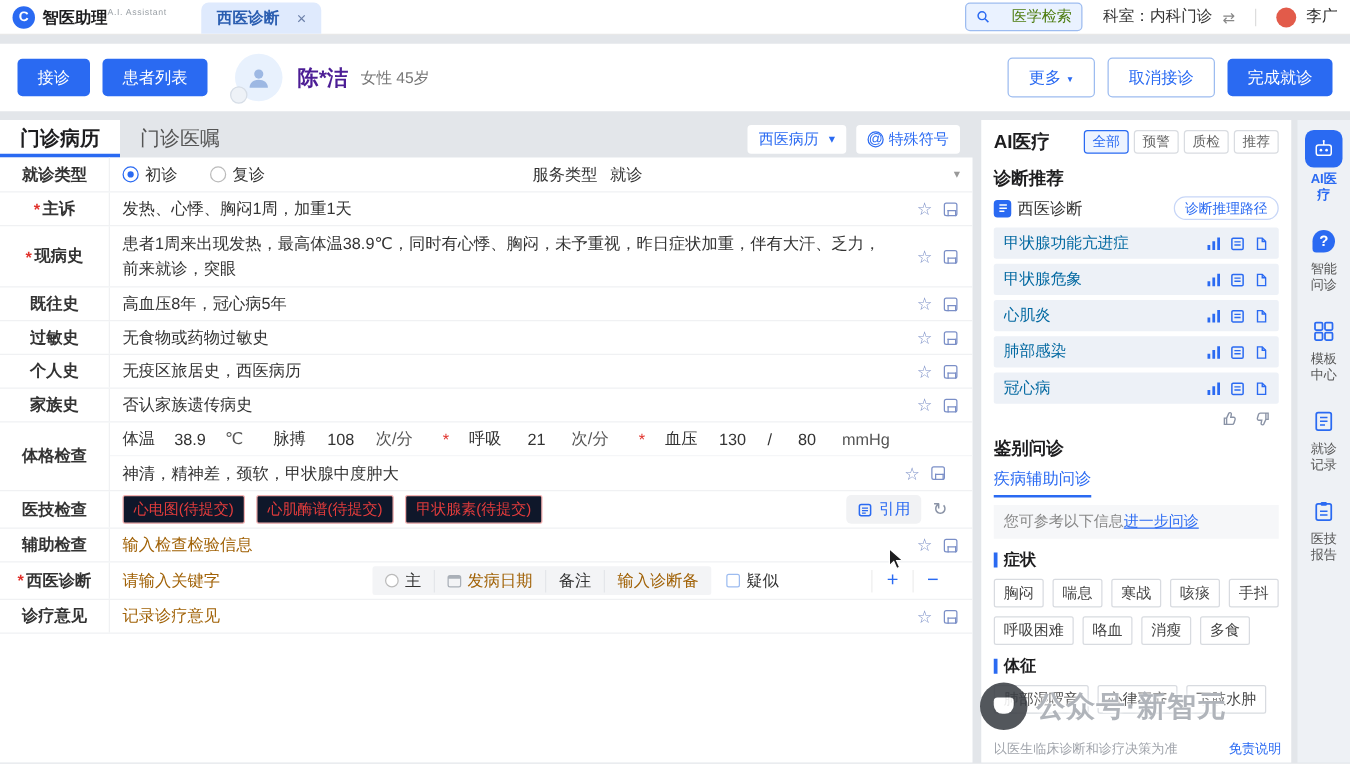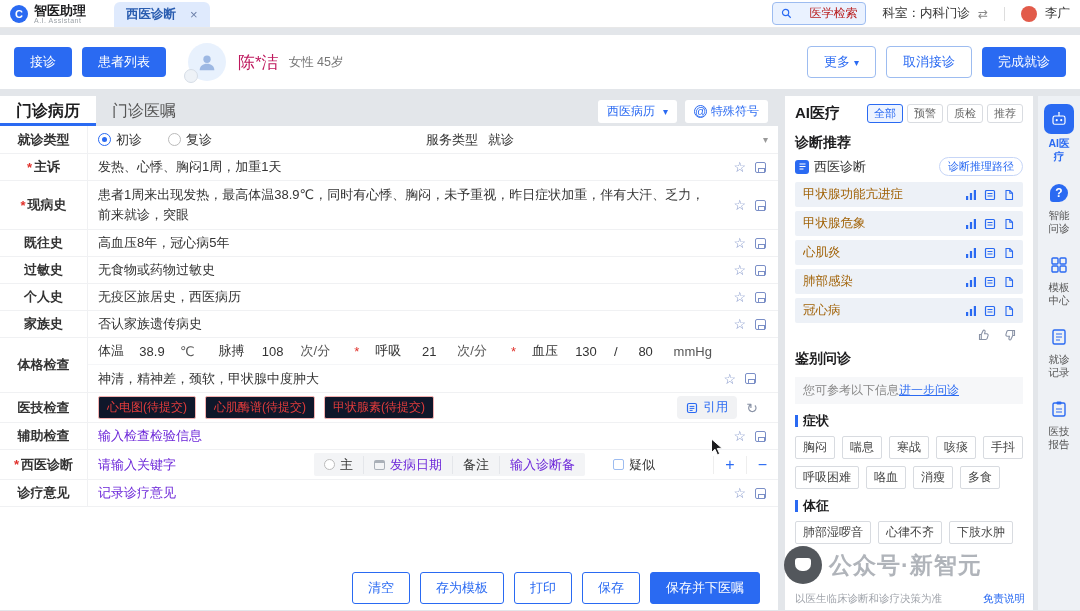--- a/index.html
+++ b/index.html
@@ -2,41 +2,41 @@
 <html><head>
 <meta charset="utf-8">
 <style>
 *{margin:0;padding:0;box-sizing:border-box}
 html,body{width:1080px;height:611px}
 body{font-family:"Liberation Sans","DejaVu Sans",sans-serif;background:#e3e6ea;color:#333;font-size:13px;overflow:hidden;position:relative}
 
 .topbar{height:28px;background:#fff;display:flex;align-items:center;padding:0 10px;border-bottom:1px solid #e8e8e8}
 .logo{display:flex;align-items:center;gap:6px}
 .logo-icon{width:18px;height:18px;border-radius:50%;background:#2a6af2;color:#fff;font-weight:bold;font-size:11px;display:flex;align-items:center;justify-content:center}
-.logo-txt{display:flex;flex-direction:column;line-height:1}
+.logo-txt{display:flex;flex-direction:row;line-height:1}
 .logo-txt b{font-size:13px;color:#1d1d1f}
 .logo-txt i{font-style:normal;font-size:7px;color:#9aa0a6;letter-spacing:.5px}
 .win-tab{margin-left:28px;background:#dfeafd;border-radius:6px 6px 0 0;padding:4px 12px;display:flex;align-items:center;gap:14px;color:#2a5db0;font-size:12.5px;font-weight:bold;align-self:flex-end}
 .tab-close{color:#6b7fa8;font-weight:normal;cursor:pointer;font-size:13px}
 .topbar-right{margin-left:auto;display:flex;align-items:center;gap:8px}
-.search-pill{display:flex;align-items:center;gap:17px;background:#eaf2ff;border:1px solid #9dbcf0;border-radius:4px;color:#b91c1c;font-size:12px;padding:2px 8px;cursor:pointer}
+.search-pill{display:flex;align-items:center;gap:17px;background:#eaf2ff;border:1px solid #9dbcf0;border-radius:4px;color:#4d7c0f;font-size:12px;padding:2px 8px;cursor:pointer}
 .dept{font-size:12.5px;color:#333;margin-left:8px}
 .swap-ic{color:#888;font-size:12px;cursor:pointer}
 .vdiv{width:1px;height:14px;background:#ddd;margin:0 8px}
 .doc-avatar{width:16px;height:16px;border-radius:50%;background:#e25b4a;display:inline-block}
 .doc-name{font-size:12.5px;color:#333}
 
 .patient-bar{height:54px;background:#fff;margin-top:7px;display:flex;align-items:center;padding:0 14px}
-.btn{border:none;border-radius:4px;font-size:13px;padding:6px 16px;cursor:pointer;font-family:Liberation Serif, serif}
+.btn{border:none;border-radius:4px;font-size:13px;padding:6px 16px;cursor:pointer;font-family:Liberation Mono, monospace}
 .btn.solid{background:#2a6af2;color:#fff}
 .btn.outline{background:#fff;color:#2a6af2;border:1px solid #9dbcf0}
 .pb-left{display:flex;align-items:center;gap:10px}
 .avatar{width:38px;height:38px;border-radius:50%;background:#e8f1fd;margin-left:22px;position:relative;display:flex;align-items:center;justify-content:center}
 .avatar-badge{position:absolute;left:-4px;bottom:-2px;width:14px;height:14px;border-radius:50%;background:#eef2f7;border:1px solid #d6dde6}
-.p-name{font-size:17px;font-weight:normal;color:#be185d;margin-left:12px}
+.p-name{font-size:17px;font-weight:bold;color:#4c1d95;margin-left:12px}
 .p-ga{font-size:12.5px;color:#777;margin-left:10px}
 .p-info{margin-left:42px;font-size:12.5px;line-height:19px}
 .p-info .lab{color:#666}
 .p-info .val{color:#333}
 .pb-right{margin-left:auto;display:flex;align-items:center;gap:10px}
 .caret{font-size:10px;color:#2a6af2;margin-left:4px}
 
 .content{display:flex;margin-top:7px;height:514px}
 .main{flex:1;display:flex;flex-direction:column;min-width:0}
 .tab-row{height:30px;display:flex;align-items:stretch}
@@ -44,21 +44,21 @@
 .doc-tab.active{background:#fff;color:#1d1d1f;font-weight:bold;box-shadow:inset 0 -3px 0 #2a6af2}
 .tabrow-right{margin-left:auto;display:flex;align-items:center;gap:8px;padding-right:10px}
 .pill-white{background:#fff;border-radius:3px;padding:3px 9px;color:#2a6af2;font-size:12px;display:flex;align-items:center;gap:4px;cursor:pointer}
 .at-ic{font-size:11px;border:1px solid #2a6af2;border-radius:50%;width:13px;height:13px;line-height:11px;text-align:center}
 .panel{flex:1;background:#fff;display:flex;flex-direction:column;position:relative}
 
 .frow{display:flex;border-bottom:1px solid #f0f1f3;min-height:27px;align-items:stretch}
 .flabel{width:88px;border-right:1px solid #f0f1f3;display:flex;align-items:center;justify-content:center;font-size:13px;color:#333;font-weight:600;flex-shrink:0;text-align:center}
 .fcontent{flex:1;display:flex;align-items:center;padding:0 10px;min-width:0;font-size:13px}
 .fvalue{color:#333;line-height:1.55}
-.ph{color:#6d28d9}
+.ph{color:#a16207}
 .ficons{width:58px;display:flex;align-items:center;justify-content:flex-end;gap:9px;padding-right:12px;flex-shrink:0}
 .star-icon{color:#7b8fc7;font-size:14px;line-height:1;cursor:pointer}
 .icon-save{display:inline-block;width:11px;height:11px;border:1.3px solid #7b8fc7;border-radius:2px;position:relative;cursor:pointer}
 .icon-save::after{content:"";position:absolute;left:2px;bottom:-1px;width:4.5px;height:4px;border:1.3px solid #7b8fc7;border-bottom:none}
 .req{color:#e0312b;margin-right:2px}
 
 .radio{display:flex;align-items:center;gap:5px;margin-right:26px;cursor:pointer;color:#333}
 .rdot{width:13px;height:13px;border-radius:50%;border:1px solid #bbb;background:#fff;position:relative}
 .radio.checked .rdot{border:1px solid #2a6af2}
 .radio.checked .rdot::after{content:"";position:absolute;left:3px;top:3px;width:5px;height:5px;border-radius:50%;background:#2a6af2}
@@ -73,21 +73,21 @@
 .vname{color:#333}
 .vval{color:#333;min-width:28px;text-align:center}
 .vunit{color:#555}
 .pnote{display:flex;align-items:center;height:27px;padding:0 10px}
 .pnote .ficons{margin-left:auto}
 
 .mtag{border:1px solid #f3b0b0;color:#e23c3c;background:#0f172a;padding:2px 8px;border-radius:2px;margin-right:9px;font-size:12px;cursor:pointer;white-space:nowrap}
 .quote-chip{margin-left:auto;background:#f1f2f4;border-radius:4px;padding:3px 9px;color:#2a6af2;display:flex;gap:5px;align-items:center;font-size:12.5px;cursor:pointer}
 .refresh-ic{color:#8a93a6;font-size:14px;margin:0 10px 0 9px;cursor:pointer}
 
-.diag{gap:16px;padding-right:0}
+.diag{gap:0;padding-right:16px}
 .kw{width:200px;flex-shrink:0}
 .diag-gray{display:flex;align-items:center;background:#f3f4f6;align-self:stretch;margin:3px 0;border-radius:2px}
 .dseg{display:flex;align-items:center;gap:5px;padding:0 10px;white-space:nowrap}
 .dseg + .dseg{border-left:1px solid #e4e6ea}
 .rdot.small{width:11px;height:11px}
 .cal-icon{display:inline-block;width:11px;height:10px;border:1.2px solid #aab0b8;border-top-width:3px;border-radius:2px}
 .suspect{display:flex;align-items:center;gap:5px;padding:0 12px;white-space:nowrap}
 .cbox{width:11px;height:11px;border:1px solid #9dbcf0;border-radius:2px;background:#fff}
 .plusminus{margin-left:auto;display:flex;align-items:center}
 .pm{color:#2a6af2;font-size:16px;padding:0 11px;cursor:pointer;border-left:1px solid #eee}
@@ -100,21 +100,21 @@
 .ai-header{display:flex;align-items:center;padding:8px 10px 6px;gap:6px}
 .ai-title{font-size:15px;font-weight:bold;color:#1d1d1f}
 .ai-tabs{margin-left:auto;display:flex;gap:4px}
 .ai-tab{border:1px solid #d9dce1;border-radius:3px;padding:1px 6px;font-size:11px;color:#666;background:#fff;cursor:pointer;white-space:nowrap}
 .ai-tab.active{border-color:#2a6af2;color:#2a6af2;background:#eef4ff}
 .sec-title{font-size:14px;font-weight:bold;color:#1d1d1f;padding:5px 10px 3px}
 .diag-sub{display:flex;align-items:center;gap:5px;padding:2px 10px;font-size:13px}
 .wm-icon{width:14px;height:14px;border-radius:3px;background:#2a6af2;display:inline-flex;align-items:center;justify-content:center}
 .path-pill{margin-left:auto;border:1px solid #c7d6f7;color:#2a6af2;border-radius:10px;font-size:11px;padding:1px 8px;background:#fff;cursor:pointer;white-space:nowrap}
 .disease-row{height:25px;background:#edf1f7;border-radius:2px;margin:4px 10px;display:flex;align-items:center;padding:0 8px;font-size:12.5px;cursor:pointer}
-.d-name{color:#a16207;white-space:nowrap;overflow:hidden}
+.d-name{color:#0369a1;white-space:nowrap;overflow:hidden}
 .d-icons{margin-left:auto;display:flex;gap:7px;align-items:center}
 .thumbs{display:flex;justify-content:flex-end;gap:12px;padding:1px 16px 3px}
 .diff-tab{padding:3px 10px 0;font-size:13px}
 .diff-tab span{display:inline-block;padding-bottom:4px;border-bottom:2px solid #2a6af2;color:#2a6af2;cursor:pointer}
 .hint{background:#f6f7f9;margin:6px 10px 2px;padding:5px 8px;font-size:12px;color:#888}
 .hint a{color:#2a6af2;text-decoration:underline;cursor:pointer}
 .group-title{font-size:13px;font-weight:bold;color:#1d1d1f;padding:6px 10px 2px;display:flex;align-items:center}
 .group-title::before{content:"";width:3px;height:12px;background:#2a6af2;margin-right:5px;display:inline-block}
 .tag-wrap{display:flex;flex-wrap:wrap;gap:7px;padding:4px 10px 2px}
 .tag{border:1px solid #d8dbe0;border-radius:2px;padding:2px 7px;font-size:12px;color:#444;background:#fff;cursor:pointer;white-space:nowrap}
@@ -420,27 +420,20 @@
           </div>
         <div class="fcontent">
             <span class="ph">记录诊疗意见</span>
           </div>
         <div class="ficons">
             <span class="star-icon">☆</span>
             <span class="icon-save"></span>
           </div>
       </div>
 
-      <div class="bottom-bar">
-        <button class="bbtn">清空</button>
-        <button class="bbtn">存为模板</button>
-        <button class="bbtn">打印</button>
-        <button class="bbtn">保存</button>
-        <button class="bbtn primary">保存并下医嘱</button>
-      </div>
     </div>
   </div>
 
   <aside class="ai">
     <div class="ai-header">
       <span class="ai-title">AI医疗</span>
       <div class="ai-tabs">
         <span class="ai-tab active">全部</span>
         <span class="ai-tab">预警</span>
         <span class="ai-tab">质检</span>
@@ -551,20 +544,21 @@
       </div>
     <div class="thumbs">
       <svg width="14" height="14" viewBox="0 0 14 14">
           <path d="M2.5 6.5h1.8v5H2.5zM4.3 11.5h4.4c.7 0 1.3-.4 1.5-1.1l.9-3c.2-.8-.4-1.6-1.2-1.6H7.6l.5-2.4c.1-.7-.4-1.3-1.1-1.3-.4 0-.8.2-1 .6L4.3 6.5" fill="none" stroke="#8a93a6" stroke-width="1.1"></path>
         </svg>
       <svg width="14" height="14" viewBox="0 0 14 14" style="transform:rotate(180deg)">
           <path d="M2.5 6.5h1.8v5H2.5zM4.3 11.5h4.4c.7 0 1.3-.4 1.5-1.1l.9-3c.2-.8-.4-1.6-1.2-1.6H7.6l.5-2.4c.1-.7-.4-1.3-1.1-1.3-.4 0-.8.2-1 .6L4.3 6.5" fill="none" stroke="#8a93a6" stroke-width="1.1"></path>
         </svg>
     </div>
     <div class="sec-title">鉴别问诊</div>
+    <div class="diff-tab"><span>疾病辅助问诊</span></div>
     <div class="hint"><span>您可参考以下信息</span><a>进一步问诊</a></div>
     <div class="group-title">症状</div>
     <div class="tag-wrap">
         <span class="tag">胸闷</span>
         <span class="tag">喘息</span>
         <span class="tag">寒战</span>
         <span class="tag">咳痰</span>
         <span class="tag">手抖</span>
         <span class="tag">呼吸困难</span>
         <span class="tag">咯血</span>

